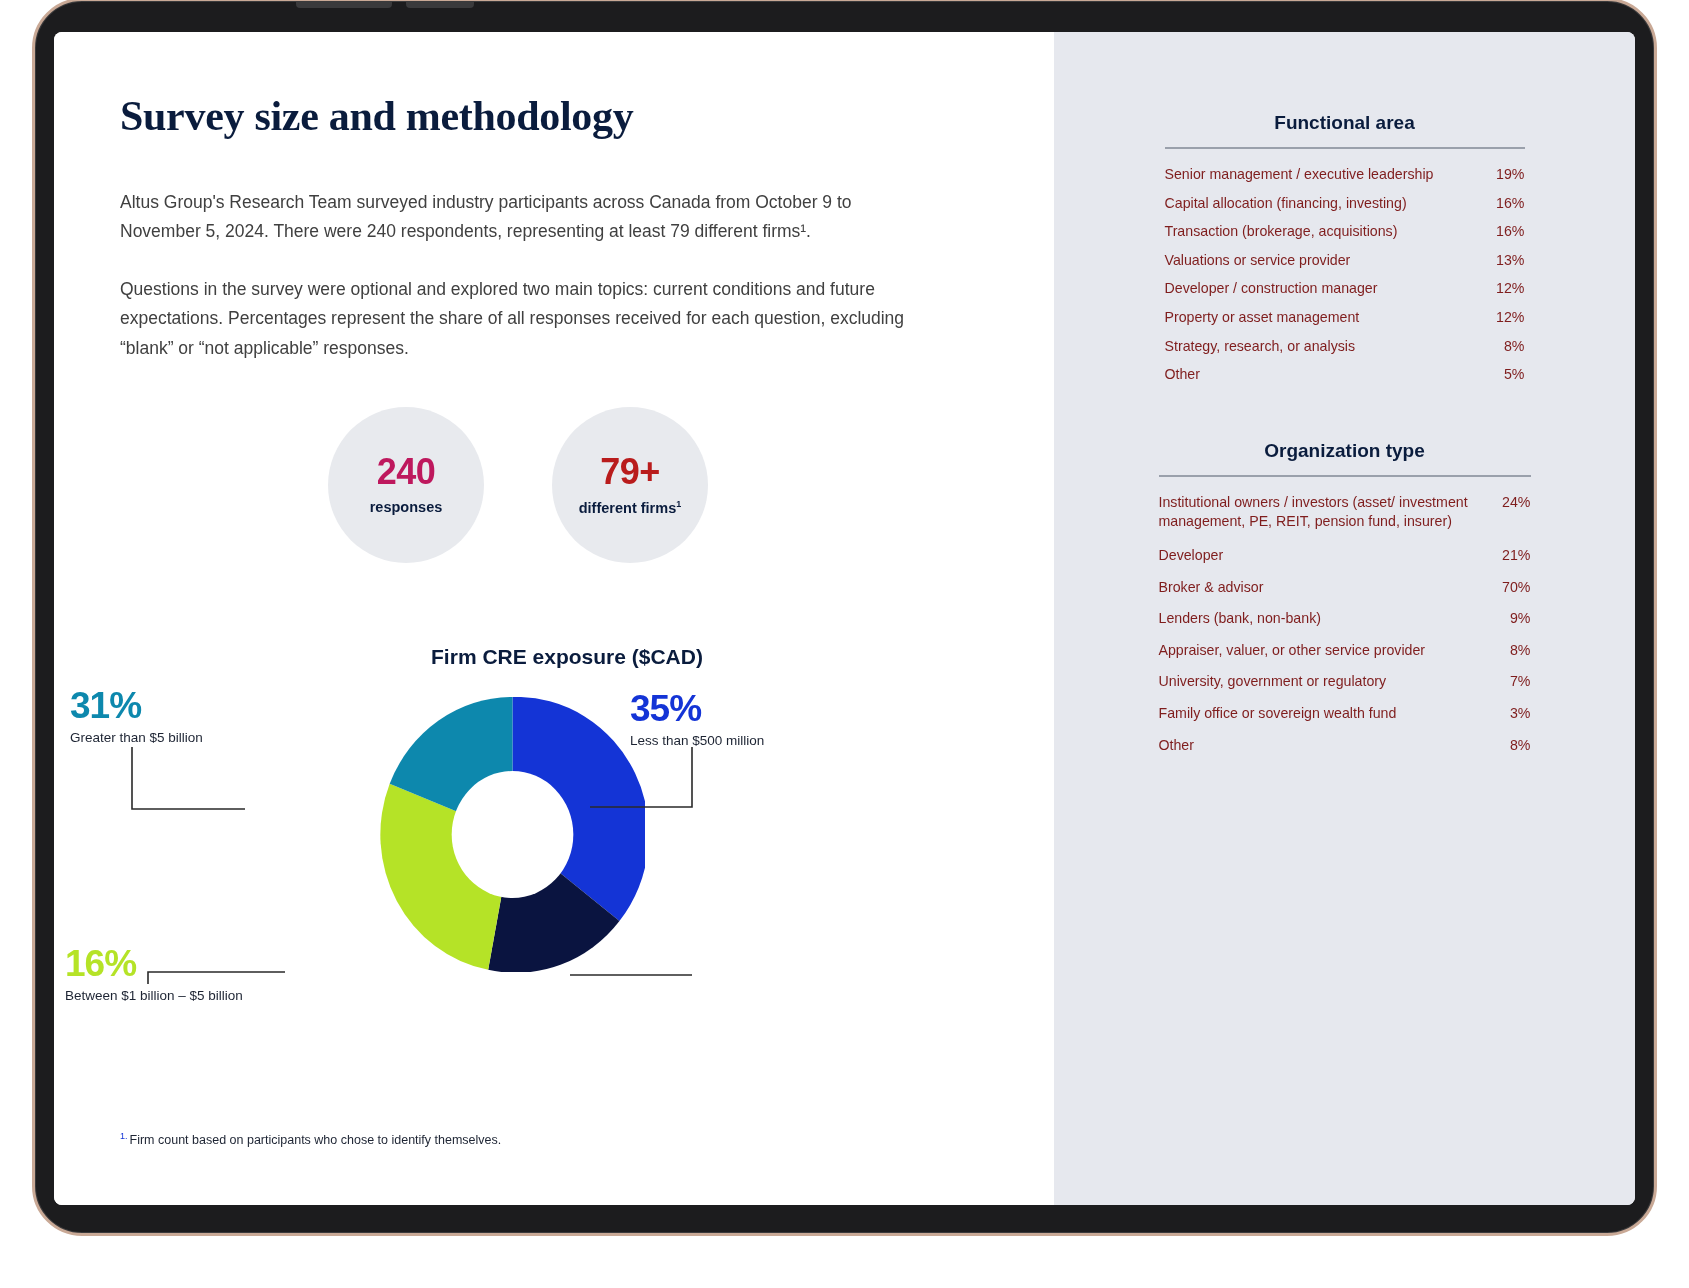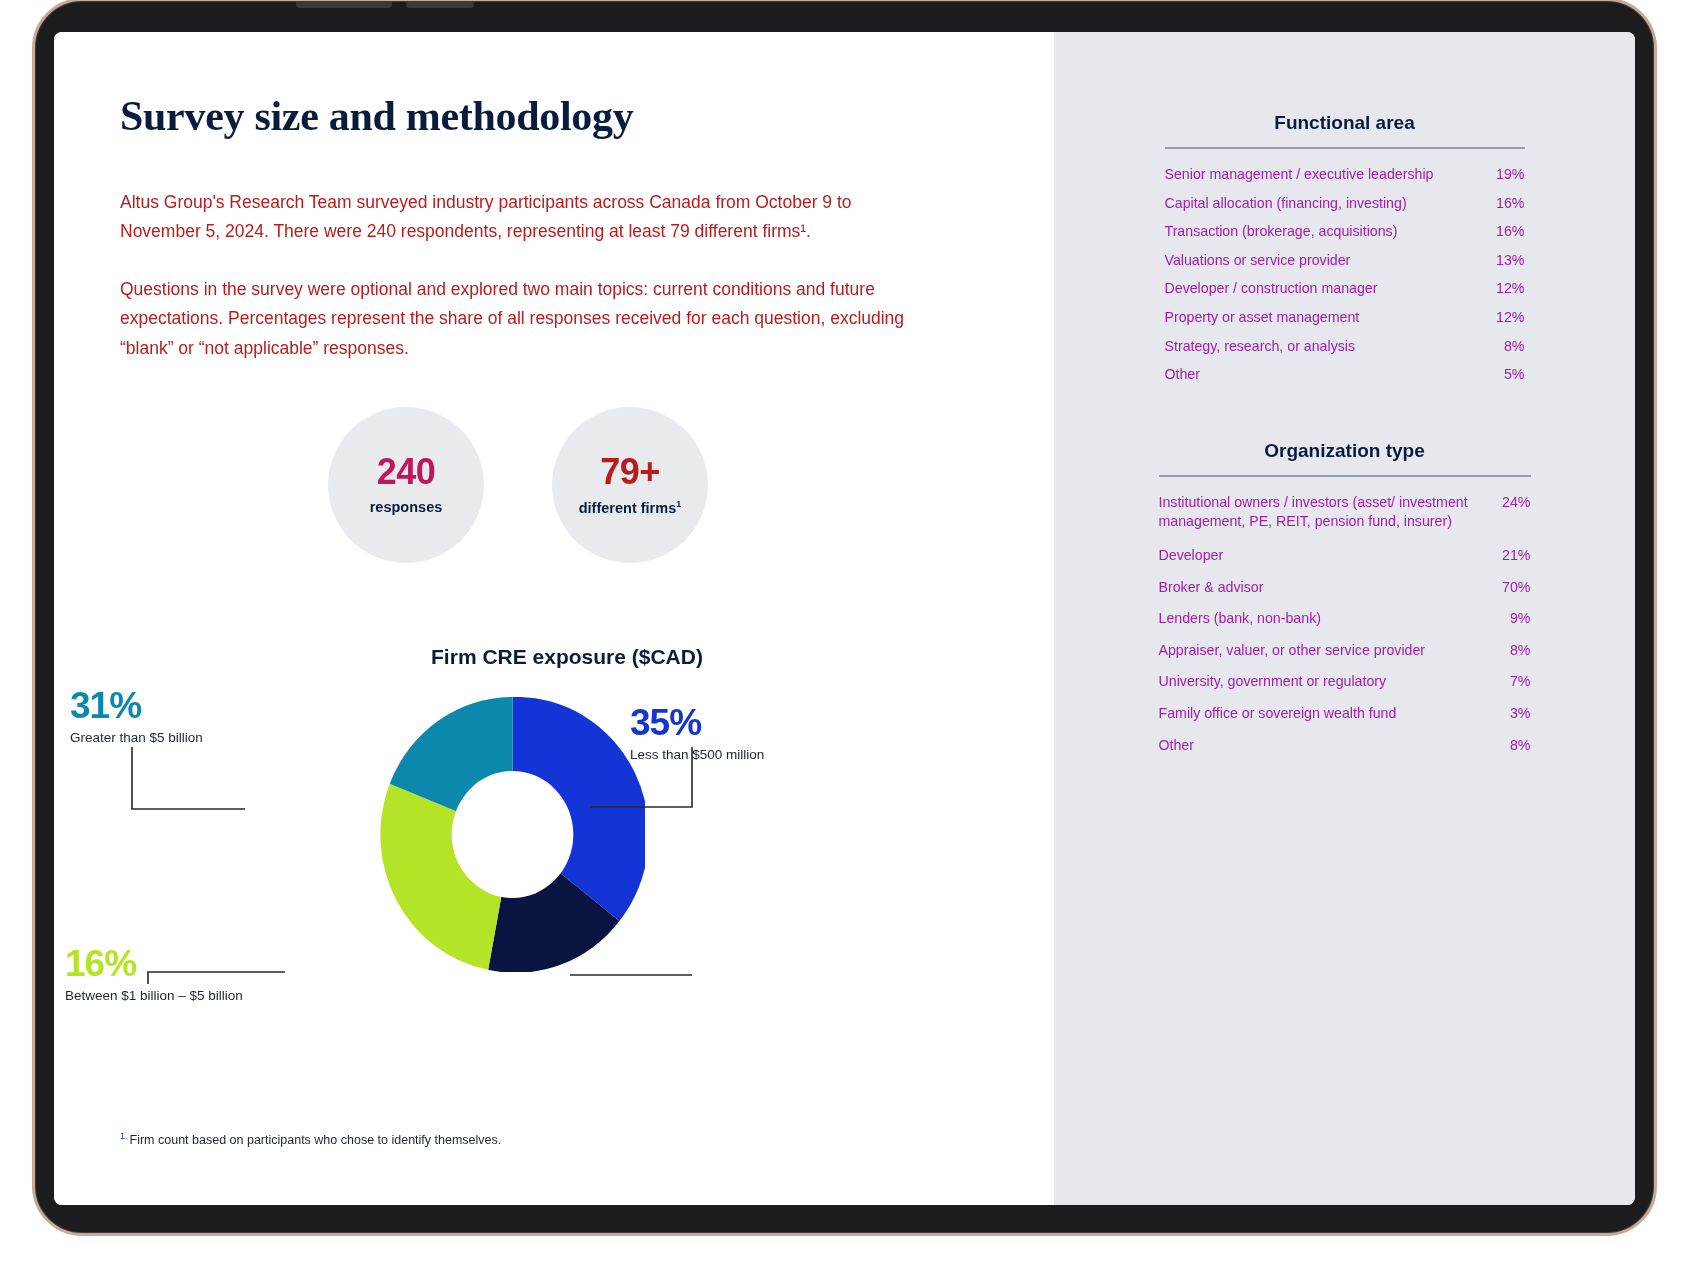--- a/index.html
+++ b/index.html
@@ -87,21 +87,21 @@
     font-weight: 700;
     font-size: 42px;
     letter-spacing: -0.3px;
     color: #0a1c3d;
     margin-bottom: 48px;
   }
 
   .body-para {
     font-size: 17.5px;
     line-height: 1.68;
-    color: #b91c1c;
+    color: #404040;
     max-width: 800px;
     margin-bottom: 28px;
   }
 
   
   .stats-row {
     display: flex;
     gap: 68px;
     margin-top: 44px;
     margin-left: 208px;
@@ -168,21 +168,21 @@
     color: #1d2433;
     margin-top: 6px;
     white-space: nowrap;
   }
   .c-blue   { color: #1434d6; }
   .c-teal   { color: #0d88ad; }
   .c-lime   { color: #b5e327; }
   .c-navy   { color: #0a1440; }
 
   .lbl-31 { left: 0px;   top: 0px;   text-align: left; }
-  .lbl-35 { left: 560px; top: 17px;   text-align: left; }
+  .lbl-35 { left: 560px; top: 3px;   text-align: left; }
   .lbl-16 { left: -5px;  top: 258px; text-align: left; }
   .lbl-18 { left: 560px; top: 255px; text-align: left; }
 
   .leader { position: absolute; stroke: #2a2a2a; stroke-width: 1.6; fill: none; }
 
   .footnote {
     position: absolute;
     left: 66px;
     bottom: 58px;
     font-size: 12.5px;
@@ -205,21 +205,21 @@
     margin-bottom: 16px;
   }
   .row {
     display: flex;
     justify-content: space-between;
     align-items: flex-start;
     gap: 12px;
     margin-bottom: 9px;
     font-size: 14.2px;
     line-height: 1.38;
-    color: #a21caf;
+    color: #7f1d1d;
   }
   .row .rlabel { flex: 1; }
   .row .rval { flex: 0 0 auto; white-space: nowrap; }
   .panel.org { margin-top: 55px; width: 372px; }
   .panel.org .row { margin-bottom: 12px; font-size: 14.2px; }
   .panel.org .row.multi { margin-bottom: 14px; }
 </style>
 </head>
 <body>
 

